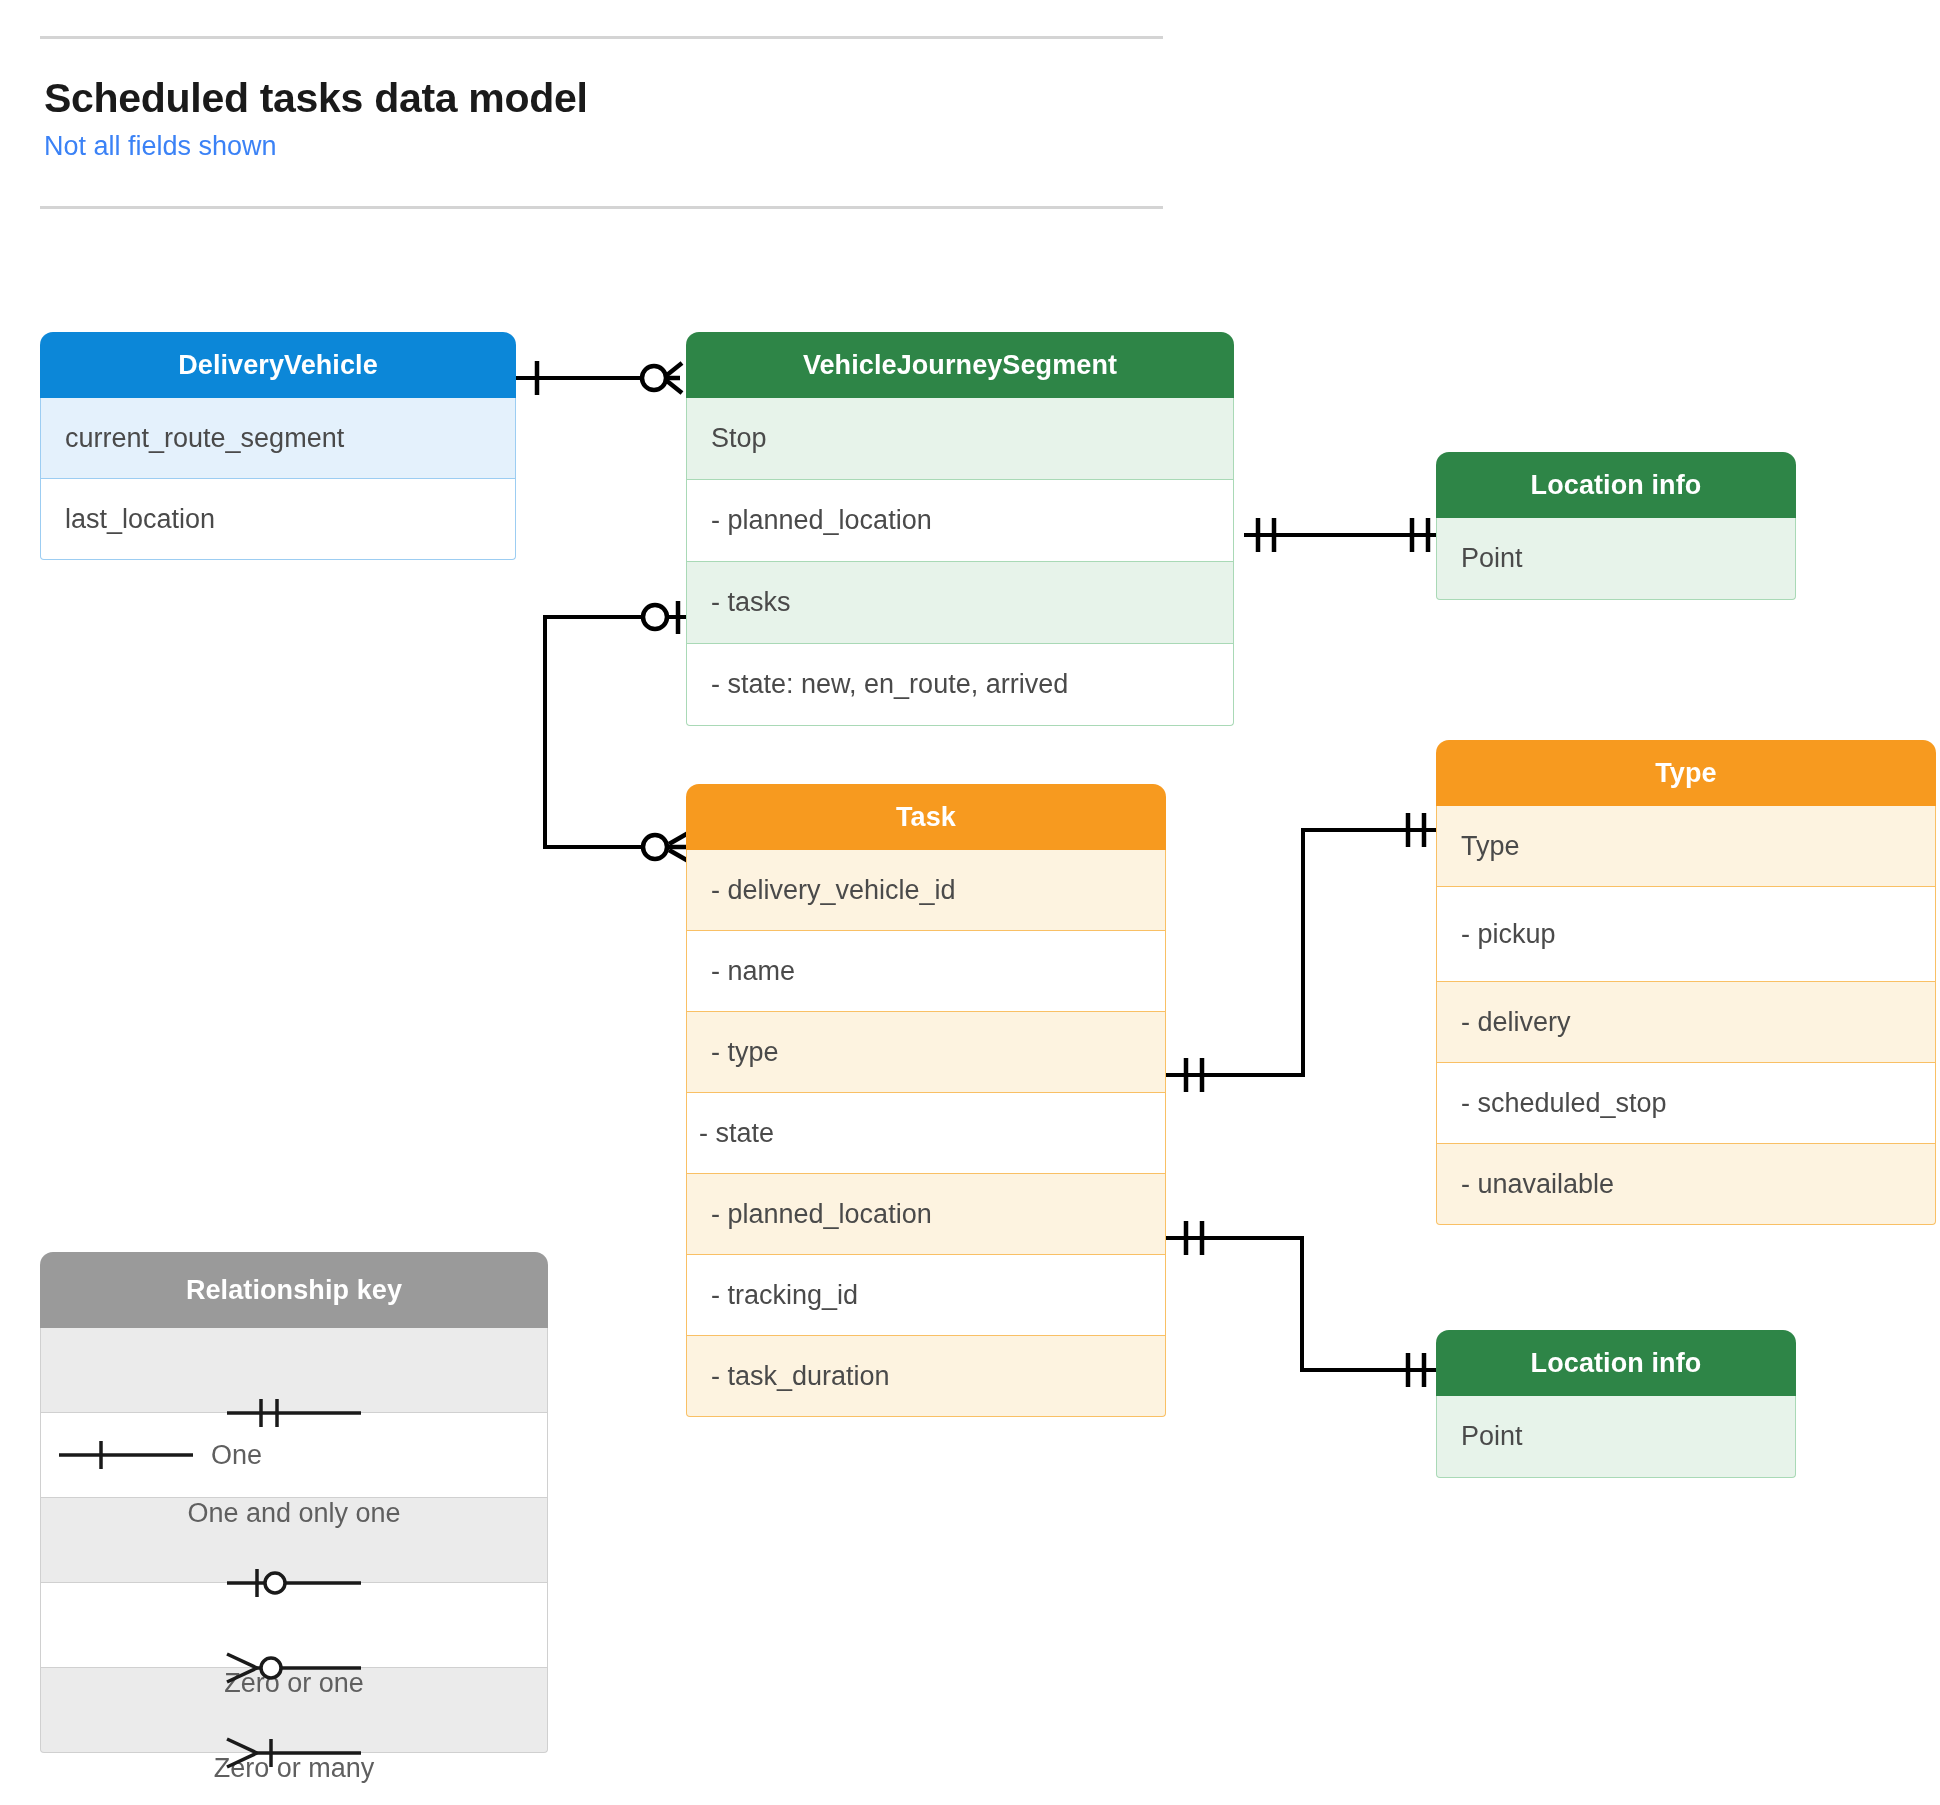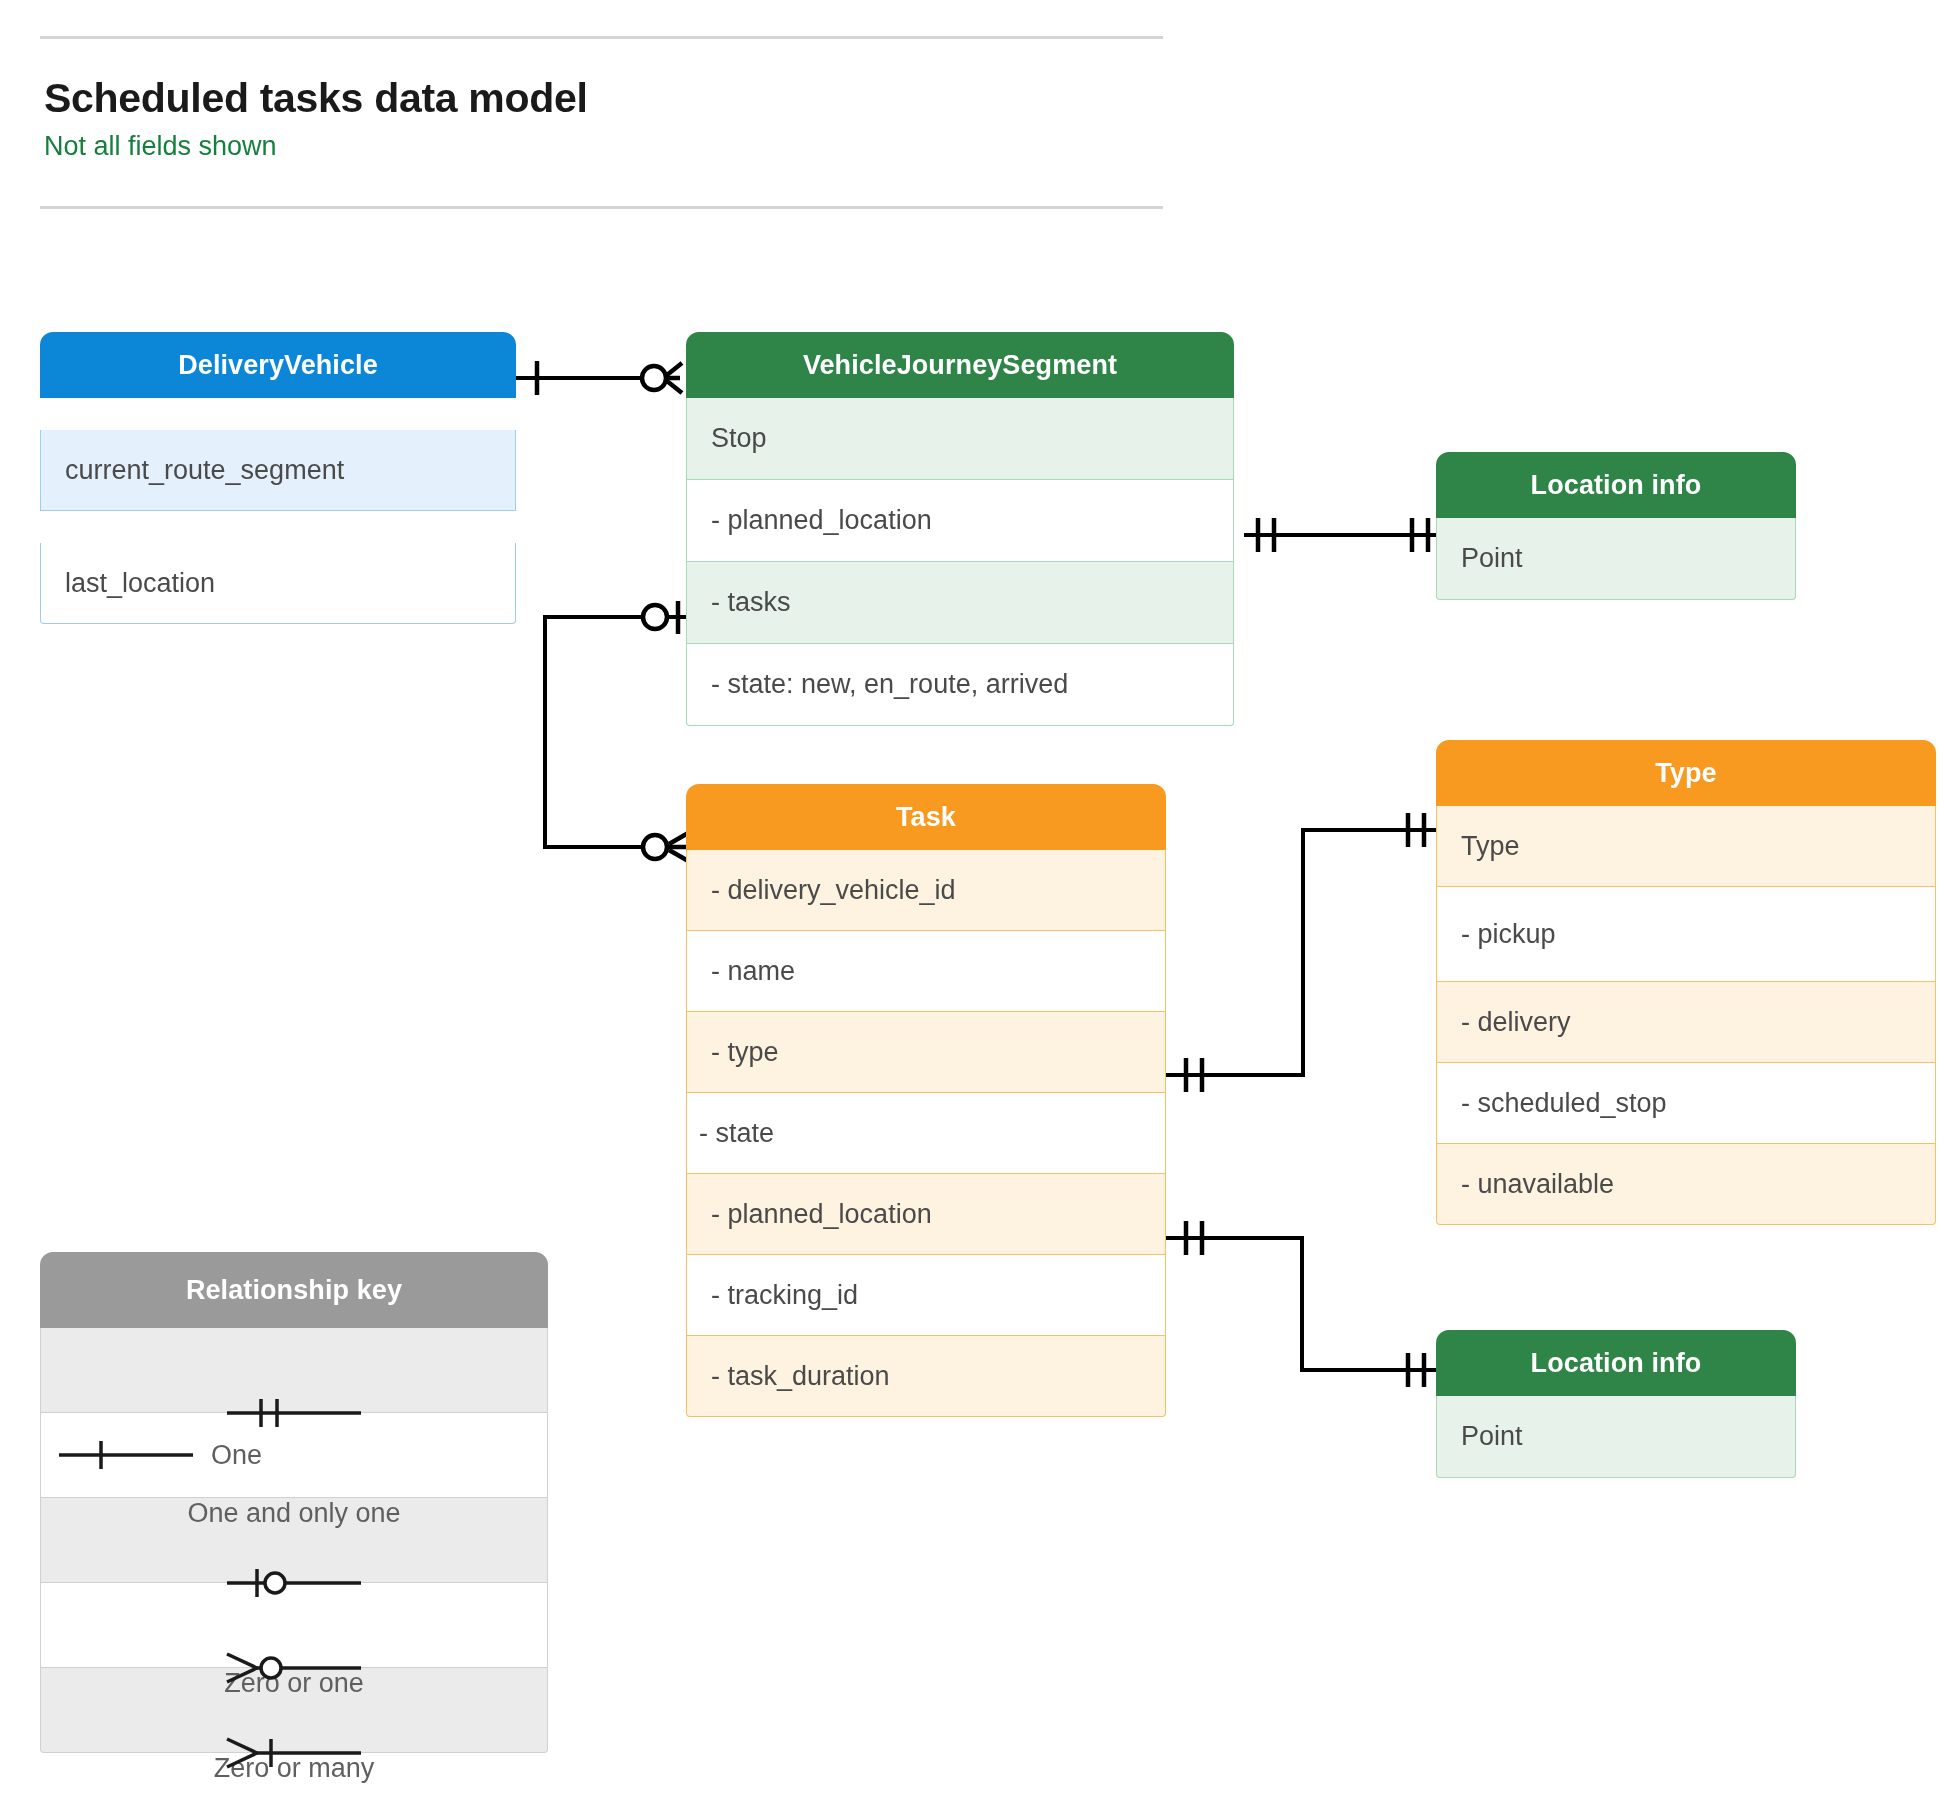--- a/index.html
+++ b/index.html
@@ -34,21 +34,21 @@
   #page-title {
     font-size: 41px;
     font-weight: bold;
     color: #1a1a1a;
     letter-spacing: -0.3px;
     margin: 38px 0 0 4px;
     line-height: 1.05;
   }
   #page-subtitle {
     font-size: 27px;
-    color: #15803d;
+    color: #3b82f6;
     margin: 12px 0 0 4px;
     line-height: 1.1;
   }
   #rule-bottom-wrap { margin-top: 44px; }
 
   
   .entity {
     position: absolute;
     box-sizing: border-box;
   }
@@ -71,21 +71,21 @@
     display: flex;
     align-items: center;
     padding-left: 24px;
     border-style: solid;
     border-width: 0 1.6px 1.6px 1.6px;
   }
   .entity-row.last { border-radius: 0 0 4px 4px; }
 
   
   .b-head { background: #0c87d8; }
-  .b-row  { border-color: #9ccdf2; margin-top: 32px; }
+  .b-row  { border-color: #9ccdf2; }
   .b-row.alt { background: #e4f1fc; }
   .b-row.plain { background: #ffffff; }
 
   
   .g-head { background: #2e8547; }
   .g-row  { border-color: #a9d9b6; }
   .g-row.alt { background: #e7f3ea; }
   .g-row.plain { background: #ffffff; }
 
   

